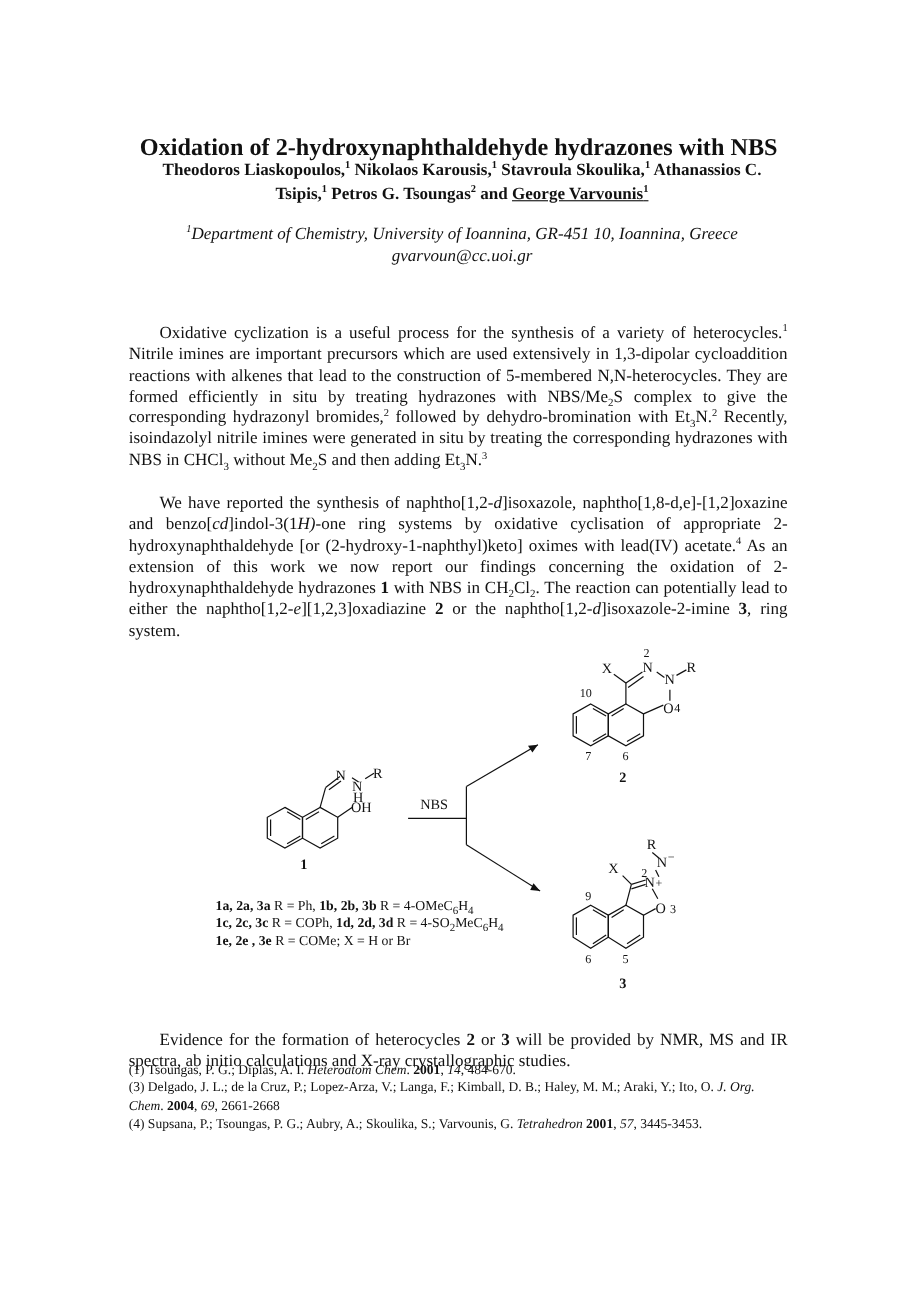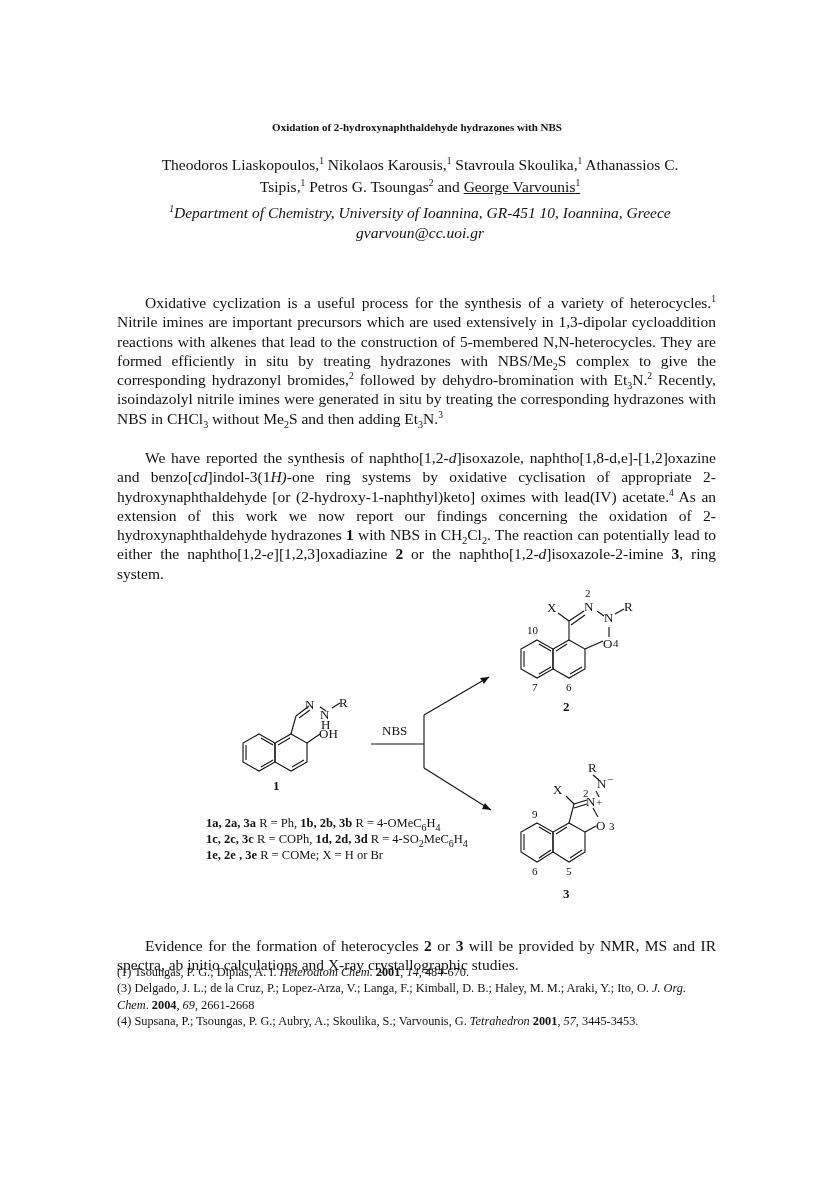--- a/index.html
+++ b/index.html
@@ -1,35 +1,35 @@
 <!DOCTYPE html>
 <html><head>
 <meta charset="utf-8">
 <style>
   html, body { margin: 0; padding: 0; background: #ffffff; }
   body { width: 834px; height: 1181px; position: relative; overflow: hidden;
          font-family: "Liberation Serif", serif; color: #111; }
   .abs { position: absolute; }
-  .title { left: 0; width: 834px; top: 121px; text-align: center; font-weight: bold; font-size: 11px; }
-  .authors { left: 120px; width: 600px; top: 154px; text-align: center; font-size: 15.5px; line-height: 22px; }
+  .title { left: 0; width: 834px; top: 121px; text-align: center; font-weight: bold; font-size: 22px; }
+  .authors { left: 120px; width: 600px; top: 144px; text-align: center; font-size: 15.5px; line-height: 22px; font-weight: bold; }
   .affil { left: 100px; width: 640px; top: 203px; text-align: center; font-size: 15.5px; font-style: italic; line-height: 20px; }
   .affil div { margin: 0; }
   .underline { text-decoration: underline; text-align: right; }
   sup { font-size: 9.5px; vertical-align: super; line-height: 0; }
   sub { font-size: 10px; vertical-align: sub; line-height: 0; }
   .para { left: 117px; width: 599px; font-size: 15.5px; line-height: 19.3px; text-align: justify; }
   .para p { margin: 0; text-indent: 28px; }
   .p1 { top: 293px; }
   .p2 { top: 448px; }
   .p3 { top: 906px; margin-top: 30px; }
   .refs { left: 117px; width: 599px; top: 964px; font-size: 12.3px; line-height: 16.3px; }
   .refs div { margin: 0; }
   svg.scheme { position: absolute; left: 0; top: 0; }
   svg text { font-family: "Liberation Serif", serif; fill: #111; }
-  .legend { left: 206px; top: 815px; font-size: 12.5px; line-height: 16px; }
+  .legend { left: 196px; top: 815px; font-size: 12.5px; line-height: 16px; }
   .legend div { white-space: nowrap; }
 </style>
 </head>
 <body>
 
 <div class="abs title">Oxidation of 2-hydroxynaphthaldehyde hydrazones with NBS</div>
 
 <div class="abs authors">
   <div>
     <span>Theodoros Liaskopoulos,</span><sup>1</sup><span> Nikolaos Karousis,</span><sup>1</sup><span> Stavroula Skoulika,</span><sup>1</sup><span> Athanassios C.</span>

